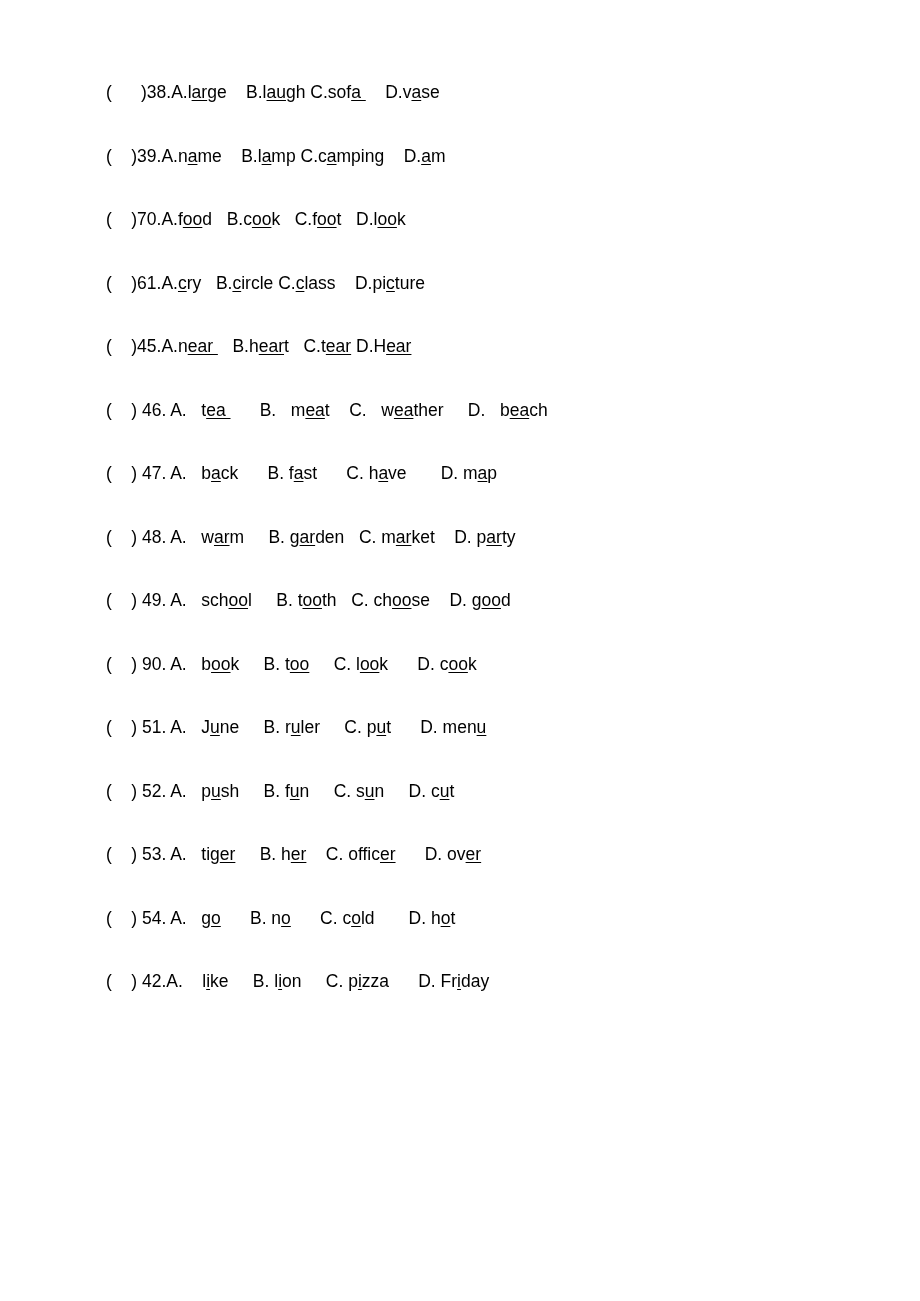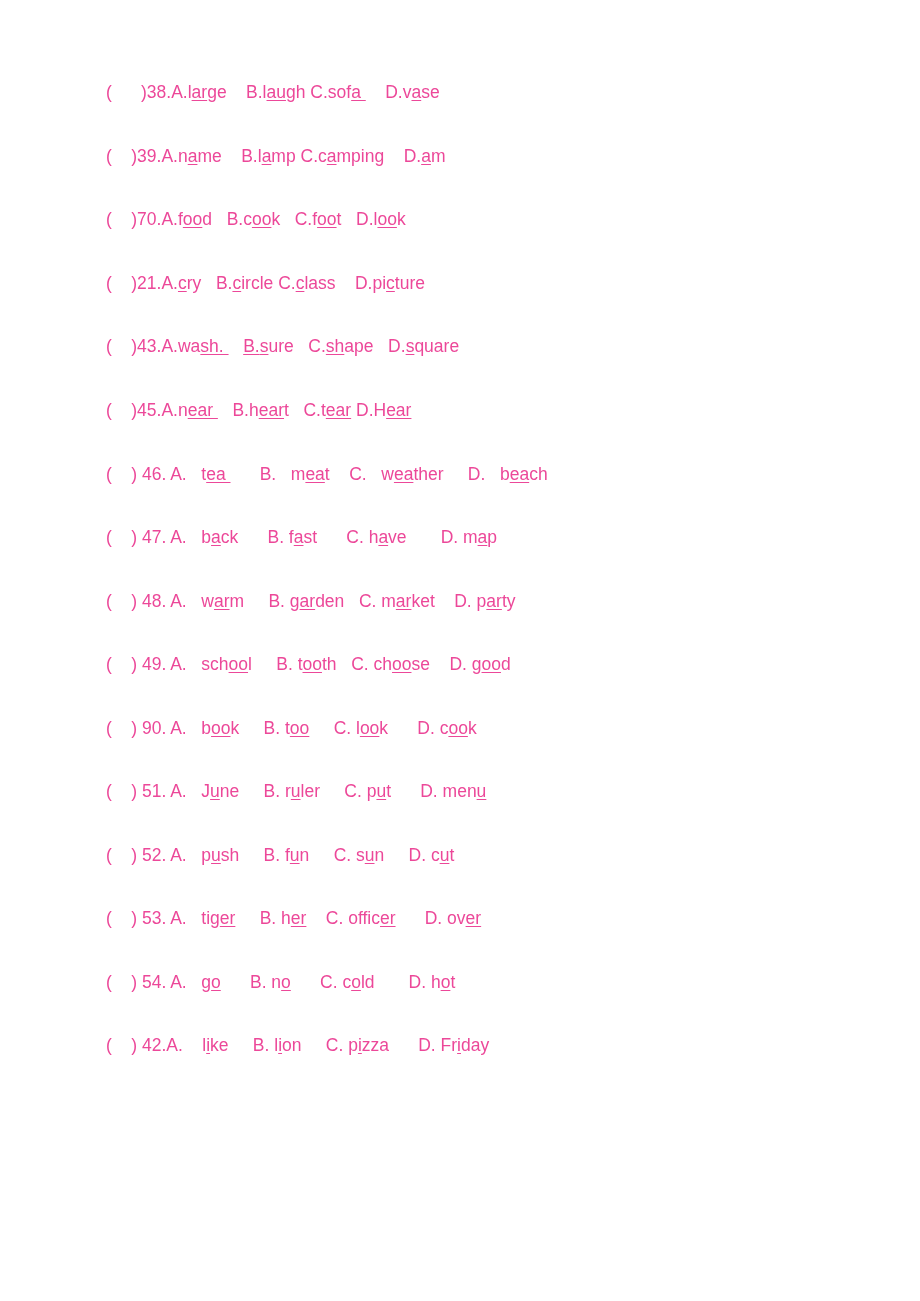--- a/index.html
+++ b/index.html
@@ -24,21 +24,21 @@
   .sheet {
     position: absolute;
     left: 106px;
     top: 84px;
     width: 740px;
   }
   .q-row {
     font-size: 17.5px;
     line-height: 1;
     white-space: pre;
-    color: #ec4899;
+    color: #000000;
   }
   
   .q-row.blk-a { height: 63.6px; }
   
   .q-row.blk-b { height: 63.5px; }
   .q-row .marker { }
   .q-row .opt { }
   .q-row u {
     text-decoration: underline;
     text-underline-offset: 2px;
@@ -46,22 +46,21 @@
   }
 </style>
 </head>
 <body>
 
 <div class="page">
   <div class="sheet" id="question-list">
       <div class="q-row blk-a"><span class="marker">(      )38.A.</span><span class="opt">l<u>ar</u>ge</span><span class="opt">&nbsp;&nbsp;&nbsp;&nbsp;B.l<u>au</u>gh</span><span class="opt">&nbsp;C.sof<u>a&nbsp;</u></span><span class="opt">&nbsp;&nbsp;&nbsp;&nbsp;D.v<u>a</u>se</span></div>
       <div class="q-row blk-a"><span class="marker">(    )39.A.</span><span class="opt">n<u>a</u>me</span><span class="opt">&nbsp;&nbsp;&nbsp;&nbsp;B.l<u>a</u>mp</span><span class="opt">&nbsp;C.c<u>a</u>mping</span><span class="opt">&nbsp;&nbsp;&nbsp;&nbsp;D.<u>a</u>m</span></div>
       <div class="q-row blk-a"><span class="marker">(    )70.A.</span><span class="opt">f<u>oo</u>d</span><span class="opt">&nbsp;&nbsp;&nbsp;B.c<u>oo</u>k</span><span class="opt">&nbsp;&nbsp;&nbsp;C.f<u>oo</u>t</span><span class="opt">&nbsp;&nbsp;&nbsp;D.l<u>oo</u>k</span></div>
-      <div class="q-row blk-a"><span class="marker">(    )21.A.</span><span class="opt"><u>c</u>ry</span><span class="opt">&nbsp;&nbsp;&nbsp;B.<u>c</u>ircle</span><span class="opt">&nbsp;C.<u>c</u>lass</span><span class="opt">&nbsp;&nbsp;&nbsp;&nbsp;D.pi<u>c</u>ture</span></div>
-      <div class="q-row blk-a"><span class="marker">(    )43.A.</span><span class="opt">wa<u>sh.&nbsp;</u></span><span class="opt">&nbsp;&nbsp;&nbsp;<u>B.</u><u>s</u>ure</span><span class="opt">&nbsp;&nbsp;&nbsp;C.<u>sh</u>ape</span><span class="opt">&nbsp;&nbsp;&nbsp;D.<u>s</u>quare</span></div>
+      <div class="q-row blk-a"><span class="marker">(    )61.A.</span><span class="opt"><u>c</u>ry</span><span class="opt">&nbsp;&nbsp;&nbsp;B.<u>c</u>ircle</span><span class="opt">&nbsp;C.<u>c</u>lass</span><span class="opt">&nbsp;&nbsp;&nbsp;&nbsp;D.pi<u>c</u>ture</span></div>
       <div class="q-row blk-a"><span class="marker">(    )45.A.</span><span class="opt">n<u>ear&nbsp;</u></span><span class="opt">&nbsp;&nbsp;&nbsp;B.h<u>ear</u>t</span><span class="opt">&nbsp;&nbsp;&nbsp;C.t<u>ear</u></span><span class="opt">&nbsp;D.H<u>ear</u></span></div>
       <div class="q-row blk-b"><span class="marker">(    ) 46. A.</span><span class="opt">&nbsp;&nbsp;&nbsp;t<u>ea&nbsp;</u></span><span class="opt">&nbsp;&nbsp;&nbsp;&nbsp;&nbsp;&nbsp;B.&nbsp;&nbsp;&nbsp;m<u>ea</u>t</span><span class="opt">&nbsp;&nbsp;&nbsp;&nbsp;C.&nbsp;&nbsp;&nbsp;w<u>ea</u>ther</span><span class="opt">&nbsp;&nbsp;&nbsp;&nbsp;&nbsp;D.&nbsp;&nbsp;&nbsp;b<u>ea</u>ch</span></div>
       <div class="q-row blk-b"><span class="marker">(    ) 47. A.</span><span class="opt">&nbsp;&nbsp;&nbsp;b<u>a</u>ck</span><span class="opt">&nbsp;&nbsp;&nbsp;&nbsp;&nbsp;&nbsp;B.&nbsp;f<u>a</u>st</span><span class="opt">&nbsp;&nbsp;&nbsp;&nbsp;&nbsp;&nbsp;C.&nbsp;h<u>a</u>ve</span><span class="opt">&nbsp;&nbsp;&nbsp;&nbsp;&nbsp;&nbsp;&nbsp;D.&nbsp;m<u>a</u>p</span></div>
       <div class="q-row blk-b"><span class="marker">(    ) 48. A.</span><span class="opt">&nbsp;&nbsp;&nbsp;w<u>ar</u>m</span><span class="opt">&nbsp;&nbsp;&nbsp;&nbsp;&nbsp;B.&nbsp;g<u>ar</u>den</span><span class="opt">&nbsp;&nbsp;&nbsp;C.&nbsp;m<u>ar</u>ket</span><span class="opt">&nbsp;&nbsp;&nbsp;&nbsp;D.&nbsp;p<u>ar</u>ty</span></div>
       <div class="q-row blk-b"><span class="marker">(    ) 49. A.</span><span class="opt">&nbsp;&nbsp;&nbsp;sch<u>oo</u>l</span><span class="opt">&nbsp;&nbsp;&nbsp;&nbsp;&nbsp;B.&nbsp;t<u>oo</u>th</span><span class="opt">&nbsp;&nbsp;&nbsp;C.&nbsp;ch<u>oo</u>se</span><span class="opt">&nbsp;&nbsp;&nbsp;&nbsp;D.&nbsp;g<u>oo</u>d</span></div>
       <div class="q-row blk-b"><span class="marker">(    ) 90. A.</span><span class="opt">&nbsp;&nbsp;&nbsp;b<u>oo</u>k</span><span class="opt">&nbsp;&nbsp;&nbsp;&nbsp;&nbsp;B.&nbsp;t<u>oo</u></span><span class="opt">&nbsp;&nbsp;&nbsp;&nbsp;&nbsp;C.&nbsp;l<u>oo</u>k</span><span class="opt">&nbsp;&nbsp;&nbsp;&nbsp;&nbsp;&nbsp;D.&nbsp;c<u>oo</u>k</span></div>
       <div class="q-row blk-b"><span class="marker">(    ) 51. A.</span><span class="opt">&nbsp;&nbsp;&nbsp;J<u>u</u>ne</span><span class="opt">&nbsp;&nbsp;&nbsp;&nbsp;&nbsp;B.&nbsp;r<u>u</u>ler</span><span class="opt">&nbsp;&nbsp;&nbsp;&nbsp;&nbsp;C.&nbsp;p<u>u</u>t</span><span class="opt">&nbsp;&nbsp;&nbsp;&nbsp;&nbsp;&nbsp;D.&nbsp;men<u>u</u></span></div>
       <div class="q-row blk-b"><span class="marker">(    ) 52. A.</span><span class="opt">&nbsp;&nbsp;&nbsp;p<u>u</u>sh</span><span class="opt">&nbsp;&nbsp;&nbsp;&nbsp;&nbsp;B.&nbsp;f<u>u</u>n</span><span class="opt">&nbsp;&nbsp;&nbsp;&nbsp;&nbsp;C.&nbsp;s<u>u</u>n</span><span class="opt">&nbsp;&nbsp;&nbsp;&nbsp;&nbsp;D.&nbsp;c<u>u</u>t</span></div>
       <div class="q-row blk-b"><span class="marker">(    ) 53. A.</span><span class="opt">&nbsp;&nbsp;&nbsp;tig<u>er</u></span><span class="opt">&nbsp;&nbsp;&nbsp;&nbsp;&nbsp;B.&nbsp;h<u>er</u></span><span class="opt">&nbsp;&nbsp;&nbsp;&nbsp;C.&nbsp;offic<u>er</u></span><span class="opt">&nbsp;&nbsp;&nbsp;&nbsp;&nbsp;&nbsp;D.&nbsp;ov<u>er</u></span></div>
       <div class="q-row blk-b"><span class="marker">(    ) 54. A.</span><span class="opt">&nbsp;&nbsp;&nbsp;g<u>o</u></span><span class="opt">&nbsp;&nbsp;&nbsp;&nbsp;&nbsp;&nbsp;B.&nbsp;n<u>o</u></span><span class="opt">&nbsp;&nbsp;&nbsp;&nbsp;&nbsp;&nbsp;C.&nbsp;c<u>o</u>ld</span><span class="opt">&nbsp;&nbsp;&nbsp;&nbsp;&nbsp;&nbsp;&nbsp;D.&nbsp;h<u>o</u>t</span></div>

